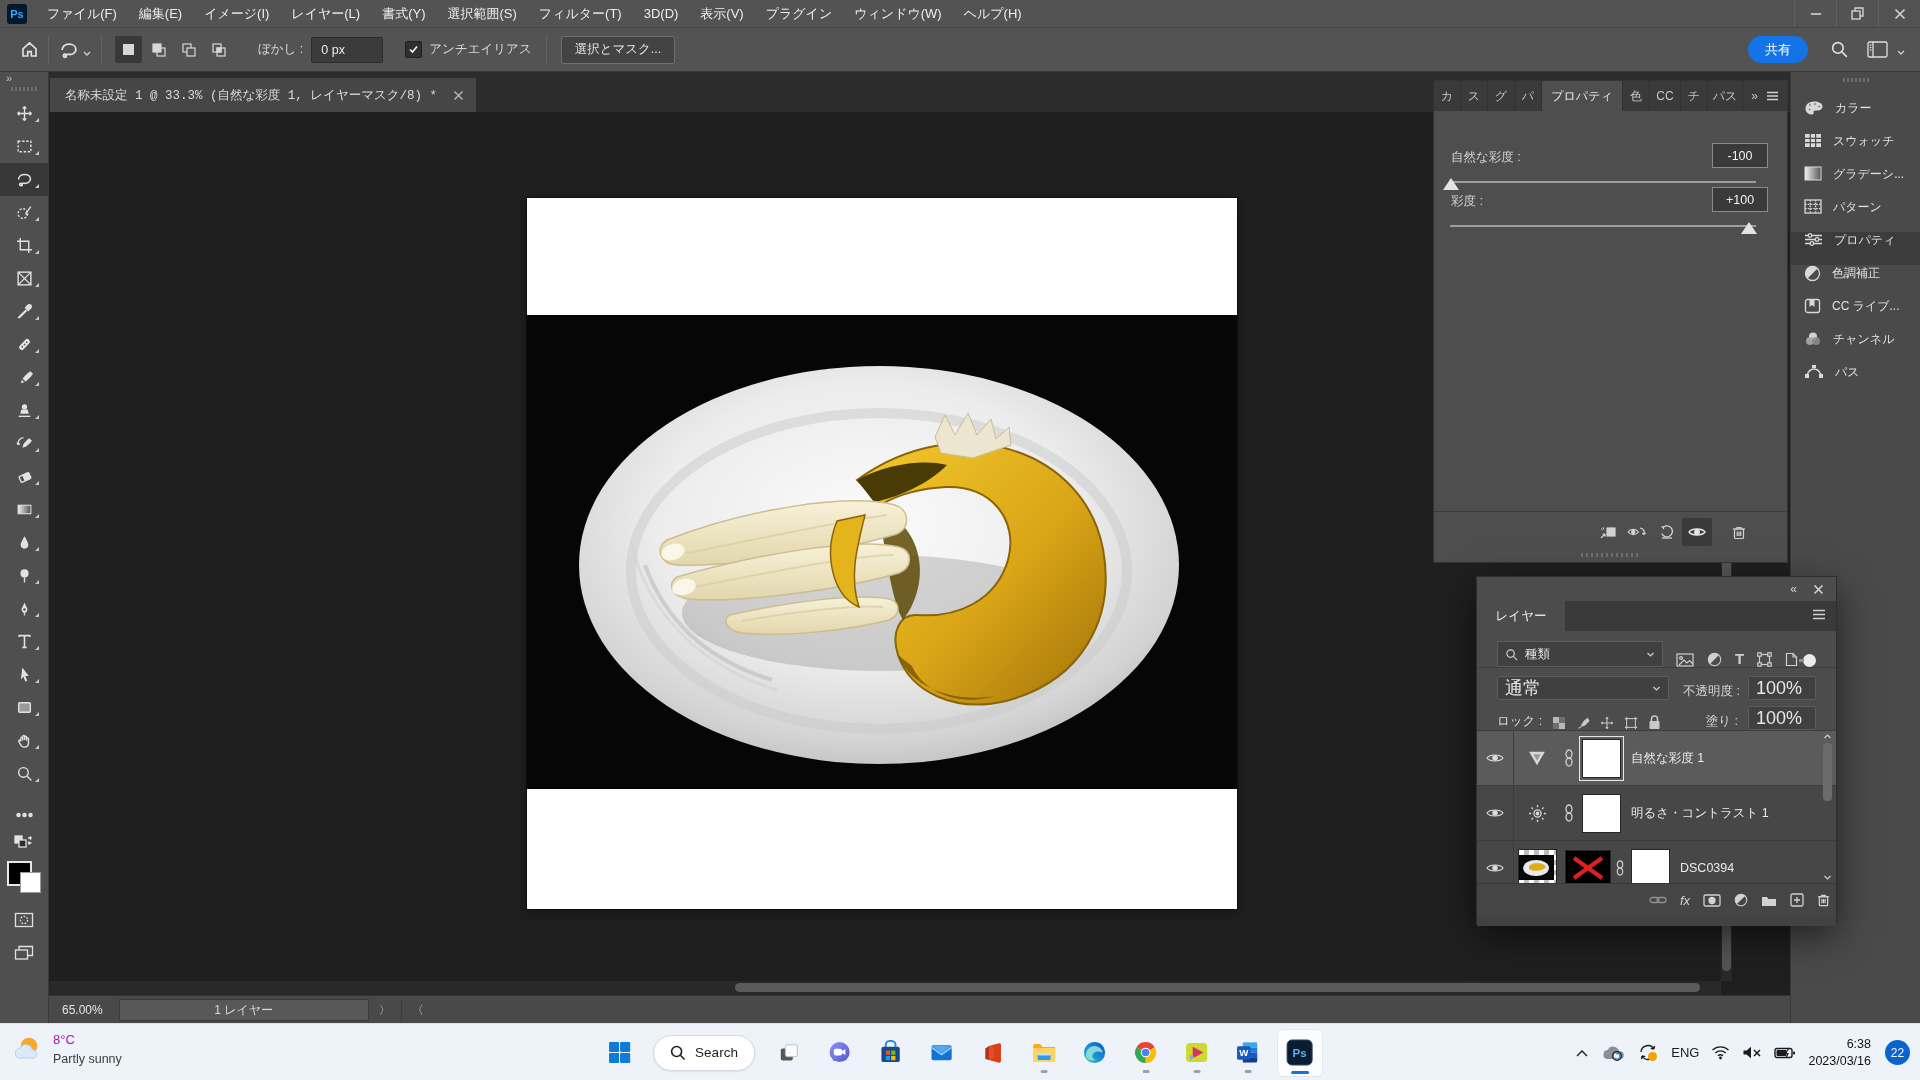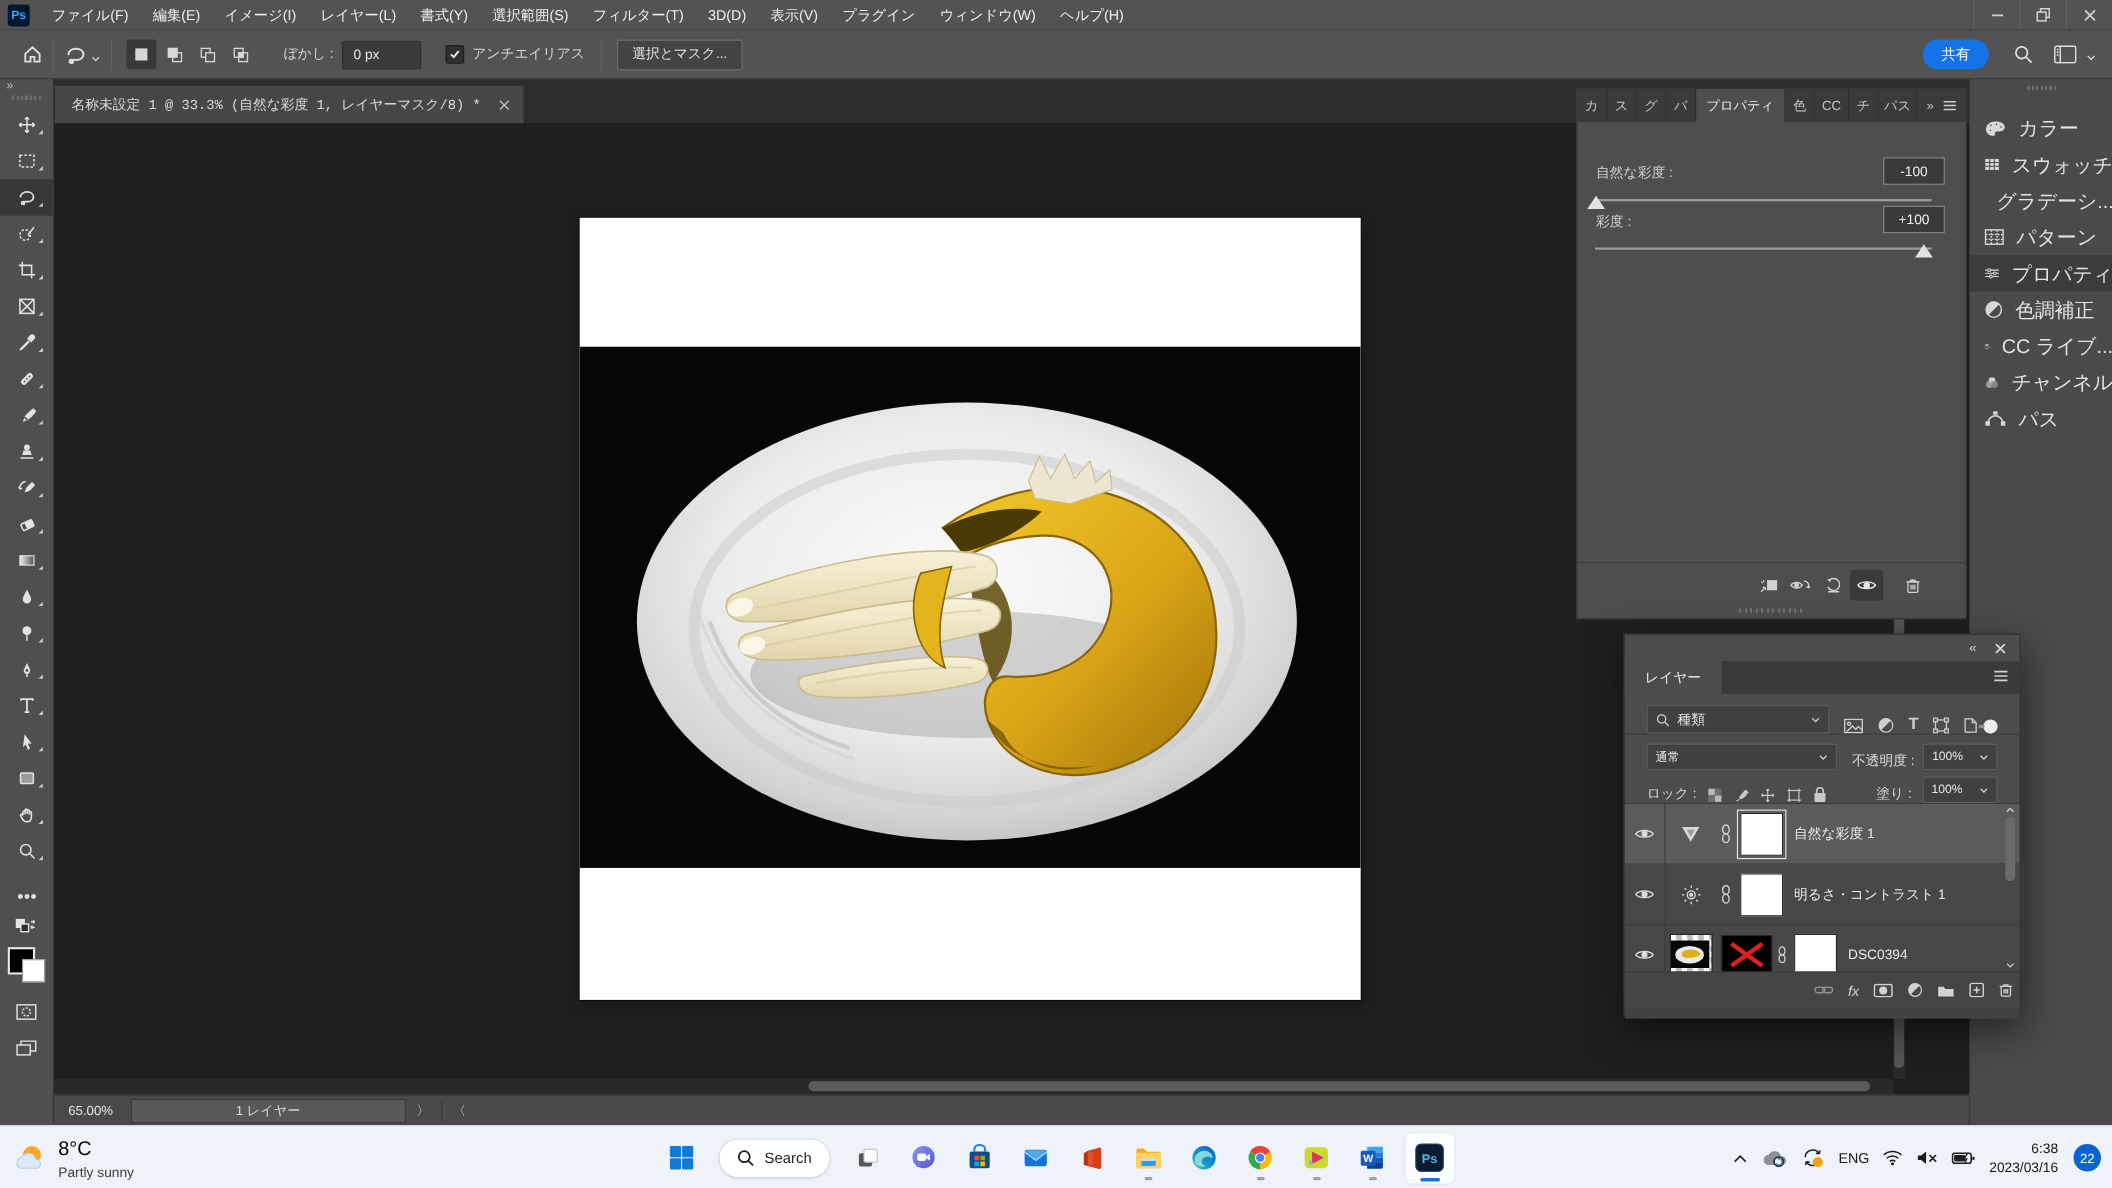--- a/index.html
+++ b/index.html
@@ -94,42 +94,42 @@
           border-bottom:12px solid #e3e3e3;}
   .pfoot{position:absolute;left:0;right:0;top:430px;height:40px;border-top:1px solid #3c3c3c;
          display:flex;align-items:center;}
   .pficon{width:30px;height:28px;display:flex;align-items:center;justify-content:center;}
   .pficon.on{background:#3a3a3a;border-radius:2px;}
   .pgrip{position:absolute;left:50%;transform:translateX(-50%);top:472px;height:4px;width:60px;
          background-image:repeating-linear-gradient(90deg,#707070 0 2px,transparent 2px 5px);}
 
   
   .rdock{left:1790px;top:70px;width:130px;height:953px;background:#4a4a4a;border-left:1px solid #393939;z-index:25;}
-  .ritem{height:33px;display:flex;align-items:center;gap:11px;padding-left:13px;font-size:18px;color:#e2e2e2;white-space:nowrap;}
+  .ritem{height:33px;display:flex;gap:11px;padding-left:13px;font-size:12px;color:#e2e2e2;white-space:nowrap;}
   .ritem.active{background:#3c3c3c;}
   .ritem svg{stroke:#d9d9d9;fill:none;stroke-width:1.3;}
 
   
   .layers{left:1476px;top:576px;width:361px;height:348px;background:#4c4c4c;z-index:30;
           border:1px solid #2e2e2e;box-shadow:0 12px 34px rgba(0,0,0,.55);box-sizing:border-box;}
   .lhead{height:24px;display:flex;align-items:center;justify-content:flex-end;gap:16px;padding-right:12px;color:#cfcfcf;}
   .ltabs{height:30px;background:#3a3a3a;display:flex;align-items:stretch;position:relative;}
   .ltab{width:88px;background:#4c4c4c;display:flex;align-items:center;justify-content:center;
         font-size:12.5px;color:#ececec;}
   .lmenu{position:absolute;right:10px;top:8px;}
   .lrow-flex{display:flex;align-items:flex-end;padding:0 20px;}
   .lfilter{height:36px;border-bottom:1px solid #3e3e3e;}
   .search-select{width:150px;height:24px;background:#404040;border:1px solid #5c5c5c;border-radius:2px;
                  display:flex;align-items:center;gap:7px;padding:0 7px;font-size:12.5px;color:#e6e6e6;}
   .f-ico{margin-left:13px;}
   .pin{margin-left:auto;width:13px;height:13px;border-radius:50%;background:#ececec;position:relative;}
   .pin:before{content:"";position:absolute;left:-4px;top:5px;width:5px;height:3px;background:#8f8f8f;}
   .lblend{height:32px;gap:8px;}
   .sel-box{height:22px;background:#404040;border:1px solid #5c5c5c;border-radius:2px;display:flex;
-           align-items:center;padding:0 7px;font-size:11px;color:#e6e6e6;gap:6px;}
+           align-items:center;padding:0 7px;font-size:18px;color:#e6e6e6;gap:6px;}
   .llock{height:30px;gap:10px;}
   .llist{height:152px;background:#474747;position:relative;overflow:hidden;border-top:1px solid #3d3d3d;}
   .lrow{height:54px;display:flex;align-items:center;border-bottom:1px solid #3d3d3d;}
   .lrow.sel{background:#5b5b5b;}
   .eyecell{width:36px;height:100%;display:flex;align-items:center;justify-content:center;border-right:1px solid #3d3d3d;}
   .ltype{width:46px;display:flex;align-items:center;justify-content:center;}
   .chain{width:18px;display:flex;justify-content:center;}
   .mthumb{width:37px;height:37px;background:#fff;border:1px solid #262626;margin:0 10px 0 4px;}
   .mthumb.framed{outline:1px solid #e8e8e8;outline-offset:2px;}
   .lname{font-size:12.5px;color:#eaeaea;white-space:nowrap;}
@@ -141,21 +141,21 @@
   .lthumb{width:9px;height:58px;background:#6b6b6b;border-radius:4px;margin-top:3px;}
   .lfoot{height:32px;background:#454545;border-top:1px solid #373737;display:flex;align-items:center;
          gap:13px;padding-left:172px;}
   .lfoot svg{stroke:#d2d2d2;fill:none;stroke-width:1.3;}
   .lbottom{height:10px;background:#424242;}
 
   
   .taskbar{left:0;top:1023px;width:1920px;height:57px;background:#eef3f9;border-top:1px solid #dde3eb;z-index:50;color:#1b1b1b;}
   .weather{position:absolute;left:12px;top:7px;display:flex;align-items:center;gap:9px;}
   .wtxt{display:flex;flex-direction:column;line-height:1.45;}
-  .wtemp{font-size:18px;color:#000000;}
+  .wtemp{font-size:13px;color:#a21caf;}
   .wdesc{font-size:12.5px;color:#3c3c3c;}
   .tcenter{position:absolute;left:50%;top:0;height:57px;transform:translateX(-50%);
            display:flex;align-items:center;gap:7px;}
   .titem{width:44px;height:46px;border-radius:6px;display:flex;align-items:center;justify-content:center;position:relative;}
   .titem.run:after{content:"";position:absolute;bottom:3px;left:50%;transform:translateX(-50%);
                    width:7px;height:3px;border-radius:2px;background:#99a1ab;}
   .titem.active{background:#fcfdff;border:1px solid #e0e7f0;}
   .titem.active:after{content:"";position:absolute;bottom:2px;left:50%;transform:translateX(-50%);
                       width:18px;height:3px;border-radius:2px;background:#1572d6;}
   .search-pill{height:34px;background:#ffffff;border:1px solid #d3dae3;border-radius:18px;display:flex;

